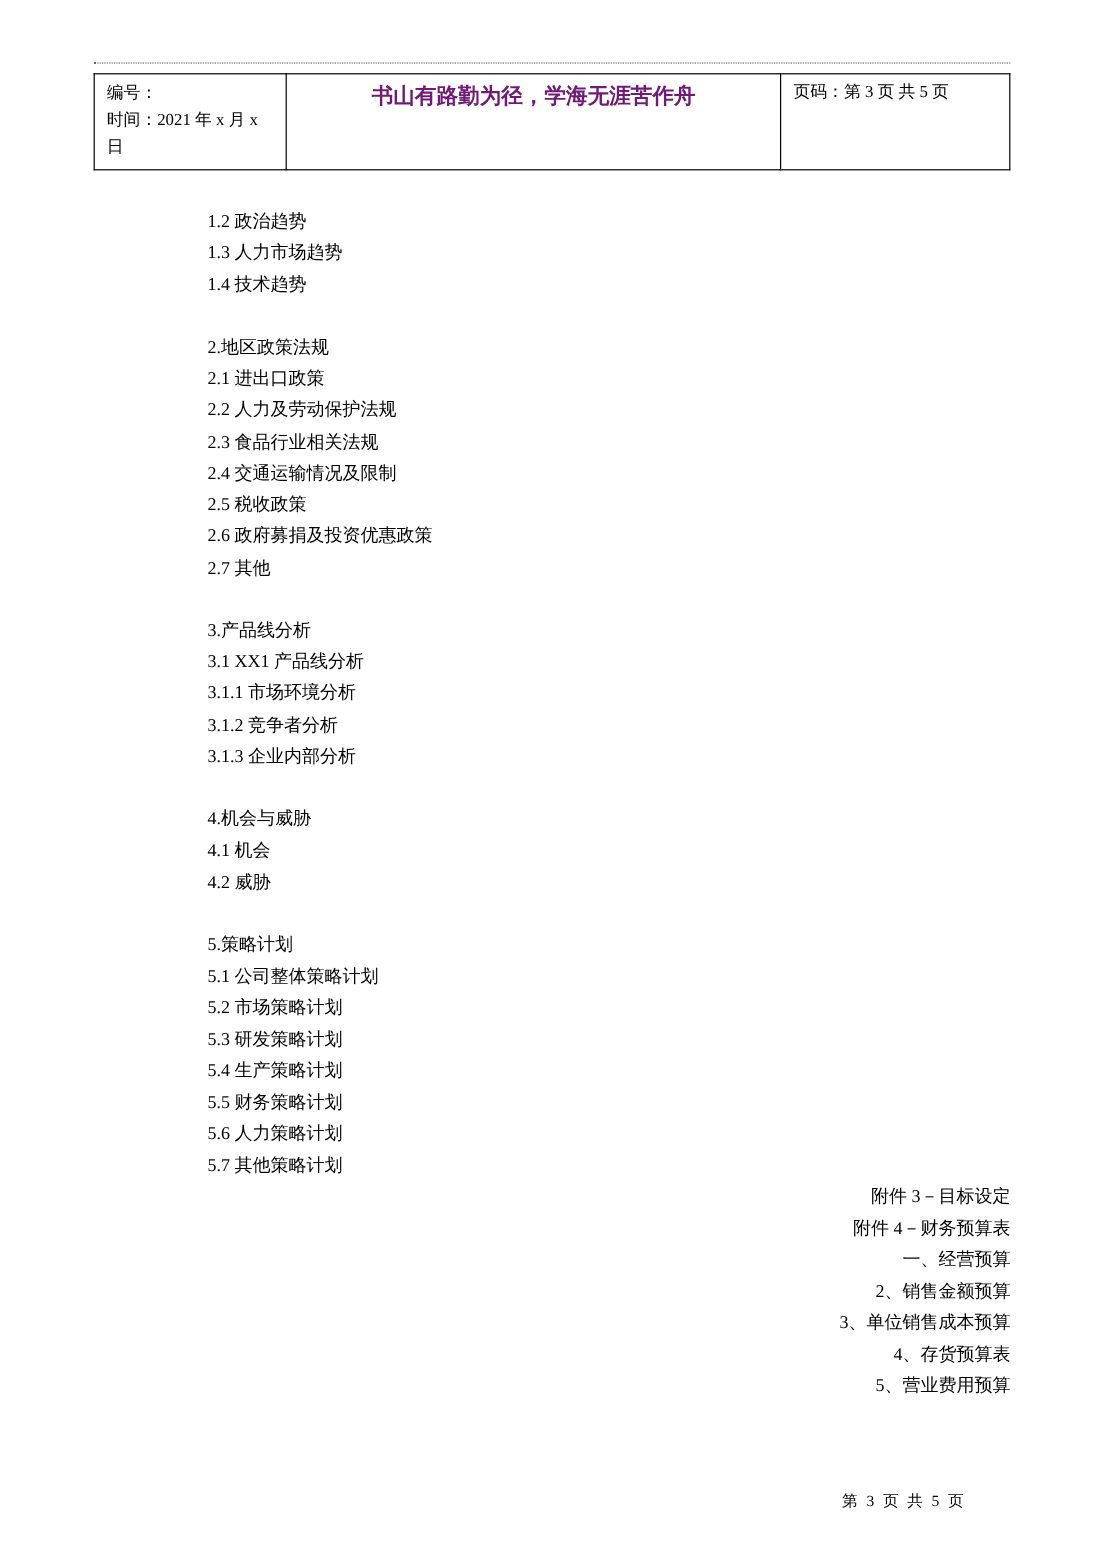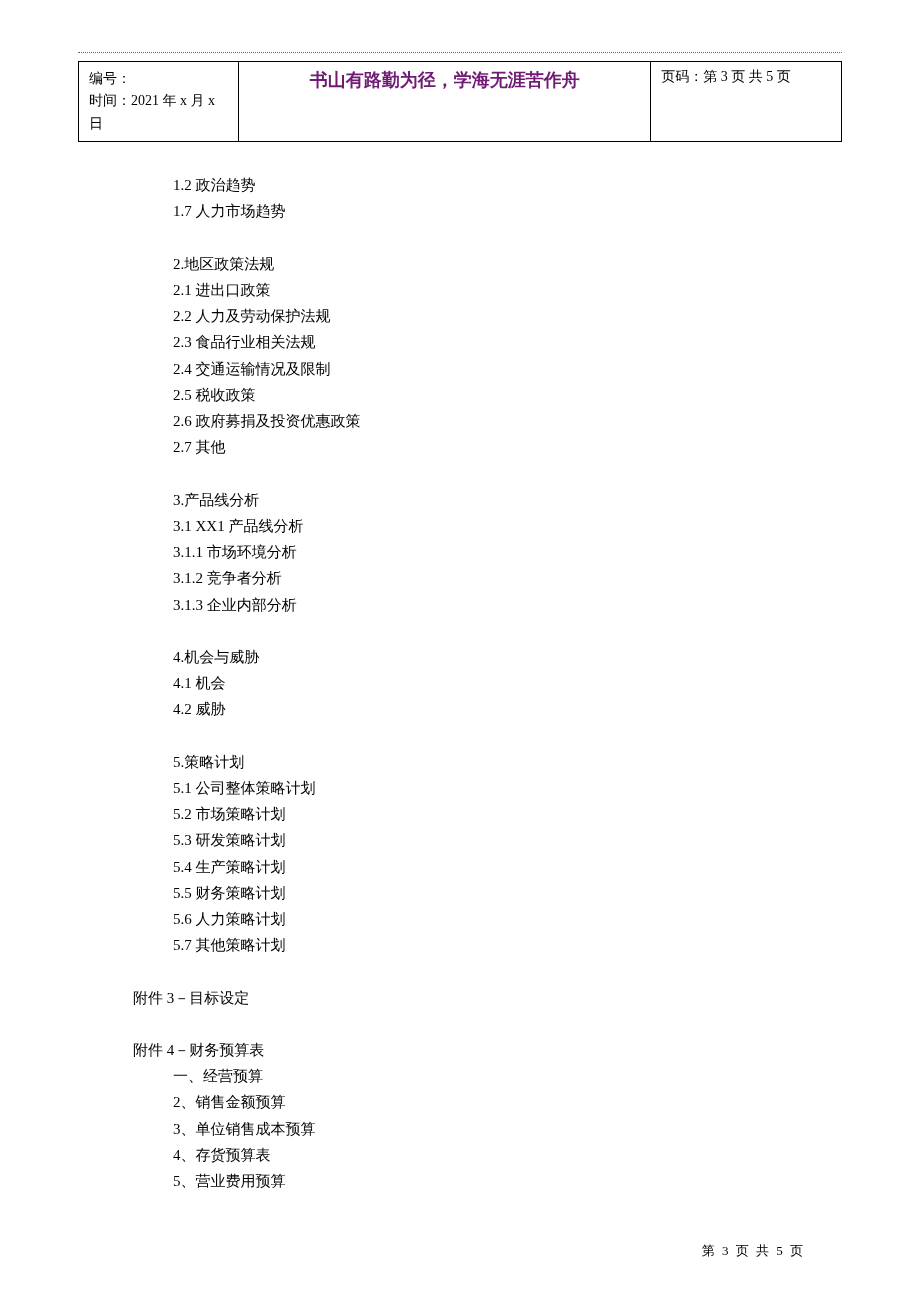--- a/index.html
+++ b/index.html
@@ -66,21 +66,21 @@
     .content p {
       margin: 0;
     }
     .section-gap {
       height: 26px;
     }
     .attachment {
       padding-left: 55px;
       font-size: 15px;
       line-height: 1.75;
-      margin-top: 26px;
+      text-align: right;
     }
     .attachment p {
       margin: 0;
     }
     .attachment .sub {
       padding-left: 40px;
     }
     .footer {
       position: absolute;
       bottom: 42px;
@@ -108,21 +108,22 @@
       </td>
       <td class="header-right">
         <span>页码：</span><span>第 3 页  共 5 页</span>
       </td>
     </tr>
   </tbody>
     </table>
 
   <div class="content">
     <p>1.2 政治趋势</p>
-    <p>1.7 人力市场趋势</p>
+    <p>1.3 人力市场趋势</p>
+    <p>1.4 技术趋势</p>
 
     <div class="section-gap"></div>
 
     <p>2.地区政策法规</p>
     <p>2.1 进出口政策</p>
     <p>2.2 人力及劳动保护法规</p>
     <p>2.3 食品行业相关法规</p>
     <p>2.4 交通运输情况及限制</p>
     <p>2.5 税收政策</p>
     <p>2.6 政府募捐及投资优惠政策</p>

